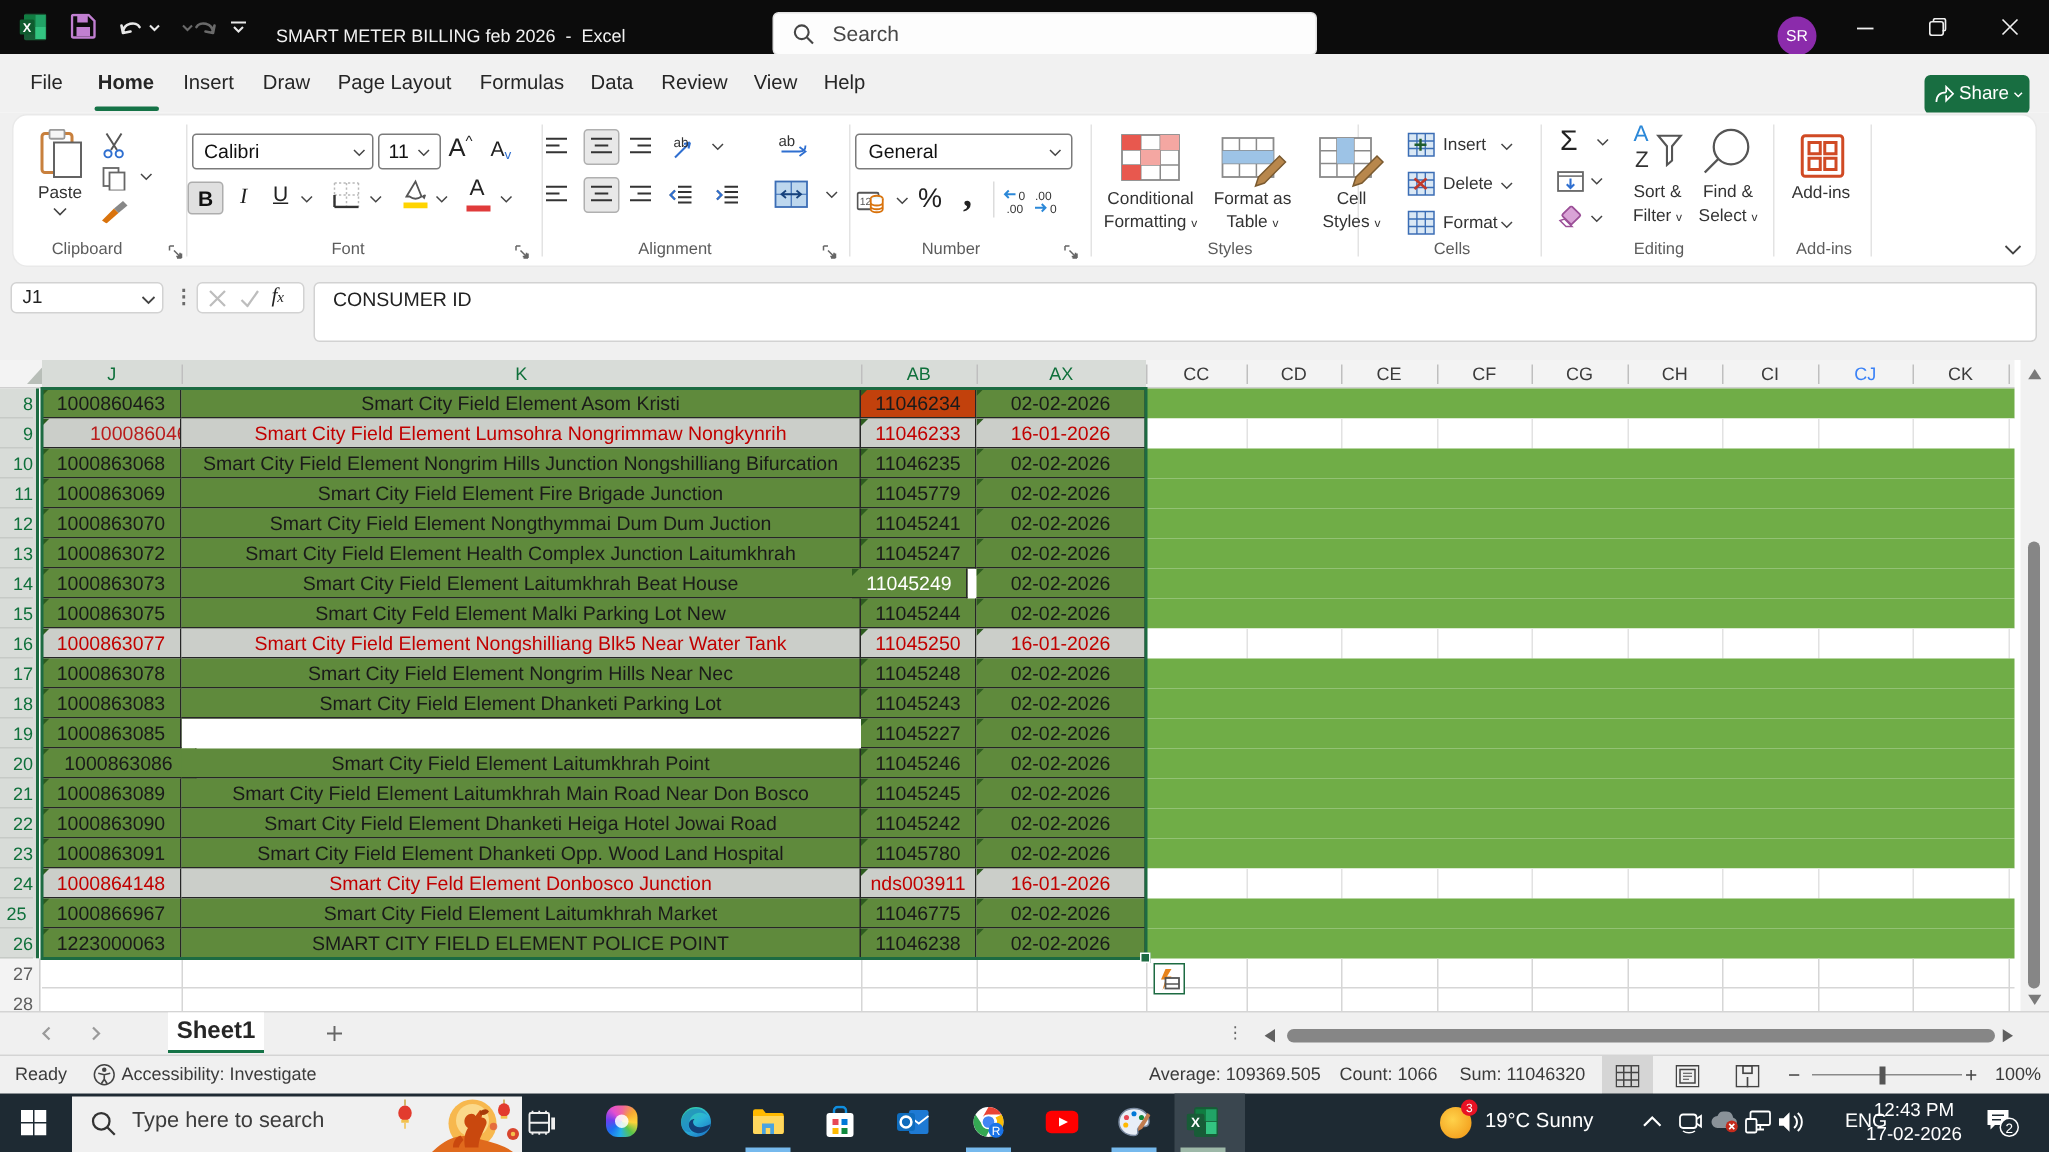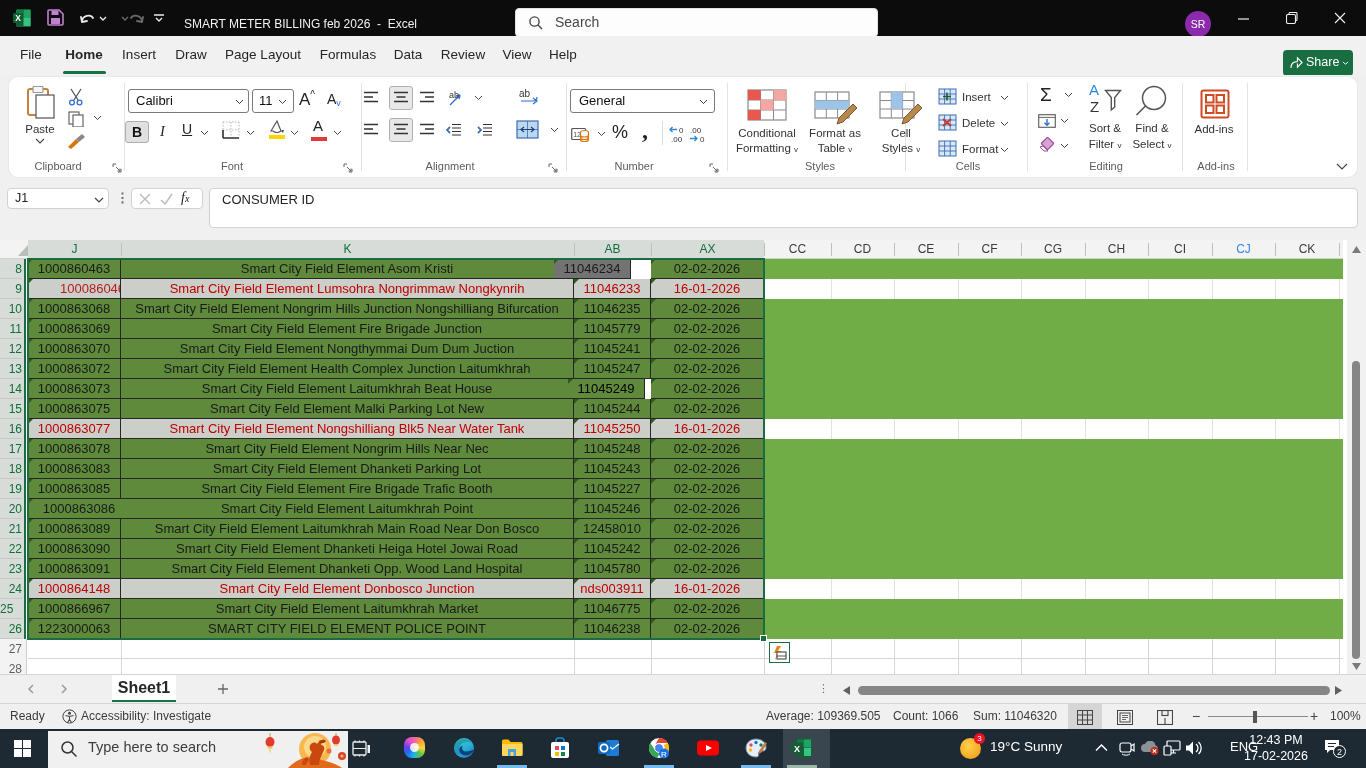--- a/index.html
+++ b/index.html
@@ -398,27 +398,27 @@
     <div class="abs" style="left:0;top:159px;width:22px;height:20px;line-height:20px;text-align:right;font-size:12px;color:#0f703b;border-bottom:1px solid #c6cac6;box-sizing:border-box;">15</div>
     <div class="abs" style="left:0;top:179px;width:22px;height:20px;line-height:20px;text-align:right;font-size:12px;color:#0f703b;border-bottom:1px solid #c6cac6;box-sizing:border-box;">16</div>
     <div class="abs" style="left:0;top:199px;width:22px;height:20px;line-height:20px;text-align:right;font-size:12px;color:#0f703b;border-bottom:1px solid #c6cac6;box-sizing:border-box;">17</div>
     <div class="abs" style="left:0;top:219px;width:22px;height:20px;line-height:20px;text-align:right;font-size:12px;color:#0f703b;border-bottom:1px solid #c6cac6;box-sizing:border-box;">18</div>
     <div class="abs" style="left:0;top:239px;width:22px;height:20px;line-height:20px;text-align:right;font-size:12px;color:#0f703b;border-bottom:1px solid #c6cac6;box-sizing:border-box;">19</div>
     <div class="abs" style="left:0;top:259px;width:22px;height:20px;line-height:20px;text-align:right;font-size:12px;color:#0f703b;border-bottom:1px solid #c6cac6;box-sizing:border-box;">20</div>
     <div class="abs" style="left:0;top:279px;width:22px;height:20px;line-height:20px;text-align:right;font-size:12px;color:#0f703b;border-bottom:1px solid #c6cac6;box-sizing:border-box;">21</div>
     <div class="abs" style="left:0;top:299px;width:22px;height:20px;line-height:20px;text-align:right;font-size:12px;color:#0f703b;border-bottom:1px solid #c6cac6;box-sizing:border-box;">22</div>
     <div class="abs" style="left:0;top:319px;width:22px;height:20px;line-height:20px;text-align:right;font-size:12px;color:#0f703b;border-bottom:1px solid #c6cac6;box-sizing:border-box;">23</div>
     <div class="abs" style="left:0;top:339px;width:22px;height:20px;line-height:20px;text-align:right;font-size:12px;color:#0f703b;border-bottom:1px solid #c6cac6;box-sizing:border-box;">24</div>
-    <div class="abs" style="left:0;top:359px;width:22px;height:20px;line-height:20px;text-align:left;font-size:12px;color:#0f703b;border-bottom:1px solid #c6cac6;box-sizing:border-box;">25</div>
+    <div class="abs" style="left:0;top:359px;width:22px;height:20px;line-height:20px;text-align:center;font-size:12px;color:#0f703b;border-bottom:1px solid #c6cac6;box-sizing:border-box;">25</div>
     <div class="abs" style="left:0;top:379px;width:22px;height:20px;line-height:20px;text-align:right;font-size:12px;color:#0f703b;border-bottom:1px solid #c6cac6;box-sizing:border-box;">26</div>
     <div class="abs" style="left:0;top:399px;width:22px;height:20px;line-height:20px;text-align:right;font-size:12px;color:#5f5f5f;">27</div>
     <div class="abs" style="left:0;top:419px;width:22px;height:20px;line-height:20px;text-align:right;font-size:12px;color:#5f5f5f;">28</div>
     <div class="cell abs" style="left:28px;top:19px;width:93px;height:20px;background:#5f8a3c;color:#1a1a1a;"><i class="tri"></i><span>1000860463</span></div>
     <div class="cell abs" style="left:121px;top:19px;width:453px;height:20px;background:#5f8a3c;color:#1a1a1a;"><span>Smart City Field Element Asom Kristi</span></div>
-    <div class="cell abs" style="left:554px;top:19px;width:77px;height:20px;background:#737373;color:#1a1a1a;"><i class="tri"></i><span>11046234</span></div>
+    <div class="cell abs" style="left:574px;top:19px;width:77px;height:20px;background:#c2410c;color:#1a1a1a;"><i class="tri"></i><span>11046234</span></div>
     <div class="cell abs" style="left:651px;top:19px;width:113px;height:20px;background:#5f8a3c;color:#1a1a1a;"><i class="tri"></i><span>02-02-2026</span></div>
     <div class="abs" style="left:764px;top:19px;width:579px;height:20px;background:#70ad47;"></div>
     <div class="cell abs" style="left:28px;top:39px;width:93px;height:20px;background:#cbcec9;color:#b91c1c;padding-left:32px;"><i class="tri"></i><span>1000860464</span></div>
     <div class="cell abs" style="left:121px;top:39px;width:453px;height:20px;background:#cbcec9;color:#c00000;"><span>Smart City Field Element Lumsohra Nongrimmaw Nongkynrih</span></div>
     <div class="cell abs" style="left:574px;top:39px;width:77px;height:20px;background:#cbcec9;color:#c00000;"><i class="tri"></i><span>11046233</span></div>
     <div class="cell abs" style="left:651px;top:39px;width:113px;height:20px;background:#cbcec9;color:#c00000;"><i class="tri"></i><span>16-01-2026</span></div>
     <div class="abs" style="left:764px;top:39px;width:579px;height:20px;background:#fff;"></div>
     <div class="abs" style="left:831px;top:39px;width:1px;height:20px;background:#e2e2e2;"></div>
     <div class="abs" style="left:894px;top:39px;width:1px;height:20px;background:#e2e2e2;"></div>
     <div class="abs" style="left:958px;top:39px;width:1px;height:20px;background:#e2e2e2;"></div>
@@ -443,21 +443,21 @@
     <div class="cell abs" style="left:574px;top:99px;width:77px;height:20px;background:#5f8a3c;color:#1a1a1a;"><i class="tri"></i><span>11045241</span></div>
     <div class="cell abs" style="left:651px;top:99px;width:113px;height:20px;background:#5f8a3c;color:#1a1a1a;"><i class="tri"></i><span>02-02-2026</span></div>
     <div class="abs" style="left:764px;top:99px;width:579px;height:20px;background:#70ad47;"></div>
     <div class="cell abs" style="left:28px;top:119px;width:93px;height:20px;background:#5f8a3c;color:#1a1a1a;"><i class="tri"></i><span>1000863072</span></div>
     <div class="cell abs" style="left:121px;top:119px;width:453px;height:20px;background:#5f8a3c;color:#1a1a1a;"><span>Smart City Field Element Health Complex Junction Laitumkhrah</span></div>
     <div class="cell abs" style="left:574px;top:119px;width:77px;height:20px;background:#5f8a3c;color:#1a1a1a;"><i class="tri"></i><span>11045247</span></div>
     <div class="cell abs" style="left:651px;top:119px;width:113px;height:20px;background:#5f8a3c;color:#1a1a1a;"><i class="tri"></i><span>02-02-2026</span></div>
     <div class="abs" style="left:764px;top:119px;width:579px;height:20px;background:#70ad47;"></div>
     <div class="cell abs" style="left:28px;top:139px;width:93px;height:20px;background:#5f8a3c;color:#1a1a1a;"><i class="tri"></i><span>1000863073</span></div>
     <div class="cell abs" style="left:121px;top:139px;width:453px;height:20px;background:#5f8a3c;color:#1a1a1a;"><span>Smart City Field Element Laitumkhrah Beat House</span></div>
-    <div class="cell abs" style="left:568px;top:139px;width:77px;height:20px;background:#5f8a3c;color:#000000;"><i class="tri"></i><span>11045249</span></div>
+    <div class="cell abs" style="left:568px;top:139px;width:77px;height:20px;background:#5f8a3c;color:#ffffff;"><i class="tri"></i><span>11045249</span></div>
     <div class="cell abs" style="left:651px;top:139px;width:113px;height:20px;background:#5f8a3c;color:#1a1a1a;"><i class="tri"></i><span>02-02-2026</span></div>
     <div class="abs" style="left:764px;top:139px;width:579px;height:20px;background:#70ad47;"></div>
     <div class="cell abs" style="left:28px;top:159px;width:93px;height:20px;background:#5f8a3c;color:#1a1a1a;"><i class="tri"></i><span>1000863075</span></div>
     <div class="cell abs" style="left:121px;top:159px;width:453px;height:20px;background:#5f8a3c;color:#1a1a1a;"><span>Smart City Feld Element Malki Parking Lot New</span></div>
     <div class="cell abs" style="left:574px;top:159px;width:77px;height:20px;background:#5f8a3c;color:#1a1a1a;"><i class="tri"></i><span>11045244</span></div>
     <div class="cell abs" style="left:651px;top:159px;width:113px;height:20px;background:#5f8a3c;color:#1a1a1a;"><i class="tri"></i><span>02-02-2026</span></div>
     <div class="abs" style="left:764px;top:159px;width:579px;height:20px;background:#70ad47;"></div>
     <div class="cell abs" style="left:28px;top:179px;width:93px;height:20px;background:#cbcec9;color:#c00000;"><i class="tri"></i><span>1000863077</span></div>
     <div class="cell abs" style="left:121px;top:179px;width:453px;height:20px;background:#cbcec9;color:#c00000;"><span>Smart City Field Element Nongshilliang Blk5 Near Water Tank</span></div>
     <div class="cell abs" style="left:574px;top:179px;width:77px;height:20px;background:#cbcec9;color:#c00000;"><i class="tri"></i><span>11045250</span></div>
@@ -476,32 +476,31 @@
     <div class="cell abs" style="left:121px;top:199px;width:453px;height:20px;background:#5f8a3c;color:#1a1a1a;"><span>Smart City Field Element Nongrim Hills Near Nec</span></div>
     <div class="cell abs" style="left:574px;top:199px;width:77px;height:20px;background:#5f8a3c;color:#1a1a1a;"><i class="tri"></i><span>11045248</span></div>
     <div class="cell abs" style="left:651px;top:199px;width:113px;height:20px;background:#5f8a3c;color:#1a1a1a;"><i class="tri"></i><span>02-02-2026</span></div>
     <div class="abs" style="left:764px;top:199px;width:579px;height:20px;background:#70ad47;"></div>
     <div class="cell abs" style="left:28px;top:219px;width:93px;height:20px;background:#5f8a3c;color:#1a1a1a;"><i class="tri"></i><span>1000863083</span></div>
     <div class="cell abs" style="left:121px;top:219px;width:453px;height:20px;background:#5f8a3c;color:#1a1a1a;"><span>Smart City Field Element Dhanketi Parking Lot</span></div>
     <div class="cell abs" style="left:574px;top:219px;width:77px;height:20px;background:#5f8a3c;color:#1a1a1a;"><i class="tri"></i><span>11045243</span></div>
     <div class="cell abs" style="left:651px;top:219px;width:113px;height:20px;background:#5f8a3c;color:#1a1a1a;"><i class="tri"></i><span>02-02-2026</span></div>
     <div class="abs" style="left:764px;top:219px;width:579px;height:20px;background:#70ad47;"></div>
     <div class="cell abs" style="left:28px;top:239px;width:93px;height:20px;background:#5f8a3c;color:#1a1a1a;"><i class="tri"></i><span>1000863085</span></div>
-    <div class="cell abs" style="left:121px;top:239px;width:453px;height:20px;background:#5f8a3c;color:#1a1a1a;"><span>Smart City Field Element Fire Brigade Trafic Booth</span></div>
     <div class="cell abs" style="left:574px;top:239px;width:77px;height:20px;background:#5f8a3c;color:#1a1a1a;"><i class="tri"></i><span>11045227</span></div>
     <div class="cell abs" style="left:651px;top:239px;width:113px;height:20px;background:#5f8a3c;color:#1a1a1a;"><i class="tri"></i><span>02-02-2026</span></div>
     <div class="abs" style="left:764px;top:239px;width:579px;height:20px;background:#70ad47;"></div>
     <div class="cell abs" style="left:28px;top:259px;width:103px;height:20px;background:#5f8a3c;color:#1a1a1a;"><i class="tri"></i><span>1000863086</span></div>
     <div class="cell abs" style="left:121px;top:259px;width:453px;height:20px;background:#5f8a3c;color:#1a1a1a;"><span>Smart City Field Element Laitumkhrah Point</span></div>
     <div class="cell abs" style="left:574px;top:259px;width:77px;height:20px;background:#5f8a3c;color:#1a1a1a;"><i class="tri"></i><span>11045246</span></div>
     <div class="cell abs" style="left:651px;top:259px;width:113px;height:20px;background:#5f8a3c;color:#1a1a1a;"><i class="tri"></i><span>02-02-2026</span></div>
     <div class="abs" style="left:764px;top:259px;width:579px;height:20px;background:#70ad47;"></div>
     <div class="cell abs" style="left:28px;top:279px;width:93px;height:20px;background:#5f8a3c;color:#1a1a1a;"><i class="tri"></i><span>1000863089</span></div>
     <div class="cell abs" style="left:121px;top:279px;width:453px;height:20px;background:#5f8a3c;color:#1a1a1a;"><span>Smart City Field Element Laitumkhrah Main Road Near Don Bosco</span></div>
-    <div class="cell abs" style="left:574px;top:279px;width:77px;height:20px;background:#5f8a3c;color:#1a1a1a;"><i class="tri"></i><span>12458010</span></div>
+    <div class="cell abs" style="left:574px;top:279px;width:77px;height:20px;background:#5f8a3c;color:#1a1a1a;"><i class="tri"></i><span>11045245</span></div>
     <div class="cell abs" style="left:651px;top:279px;width:113px;height:20px;background:#5f8a3c;color:#1a1a1a;"><i class="tri"></i><span>02-02-2026</span></div>
     <div class="abs" style="left:764px;top:279px;width:579px;height:20px;background:#70ad47;"></div>
     <div class="cell abs" style="left:28px;top:299px;width:93px;height:20px;background:#5f8a3c;color:#1a1a1a;"><i class="tri"></i><span>1000863090</span></div>
     <div class="cell abs" style="left:121px;top:299px;width:453px;height:20px;background:#5f8a3c;color:#1a1a1a;"><span>Smart City Field Element Dhanketi Heiga Hotel Jowai Road</span></div>
     <div class="cell abs" style="left:574px;top:299px;width:77px;height:20px;background:#5f8a3c;color:#1a1a1a;"><i class="tri"></i><span>11045242</span></div>
     <div class="cell abs" style="left:651px;top:299px;width:113px;height:20px;background:#5f8a3c;color:#1a1a1a;"><i class="tri"></i><span>02-02-2026</span></div>
     <div class="abs" style="left:764px;top:299px;width:579px;height:20px;background:#70ad47;"></div>
     <div class="cell abs" style="left:28px;top:319px;width:93px;height:20px;background:#5f8a3c;color:#1a1a1a;"><i class="tri"></i><span>1000863091</span></div>
     <div class="cell abs" style="left:121px;top:319px;width:453px;height:20px;background:#5f8a3c;color:#1a1a1a;"><span>Smart City Field Element Dhanketi Opp. Wood Land Hospital</span></div>
     <div class="cell abs" style="left:574px;top:319px;width:77px;height:20px;background:#5f8a3c;color:#1a1a1a;"><i class="tri"></i><span>11045780</span></div>

